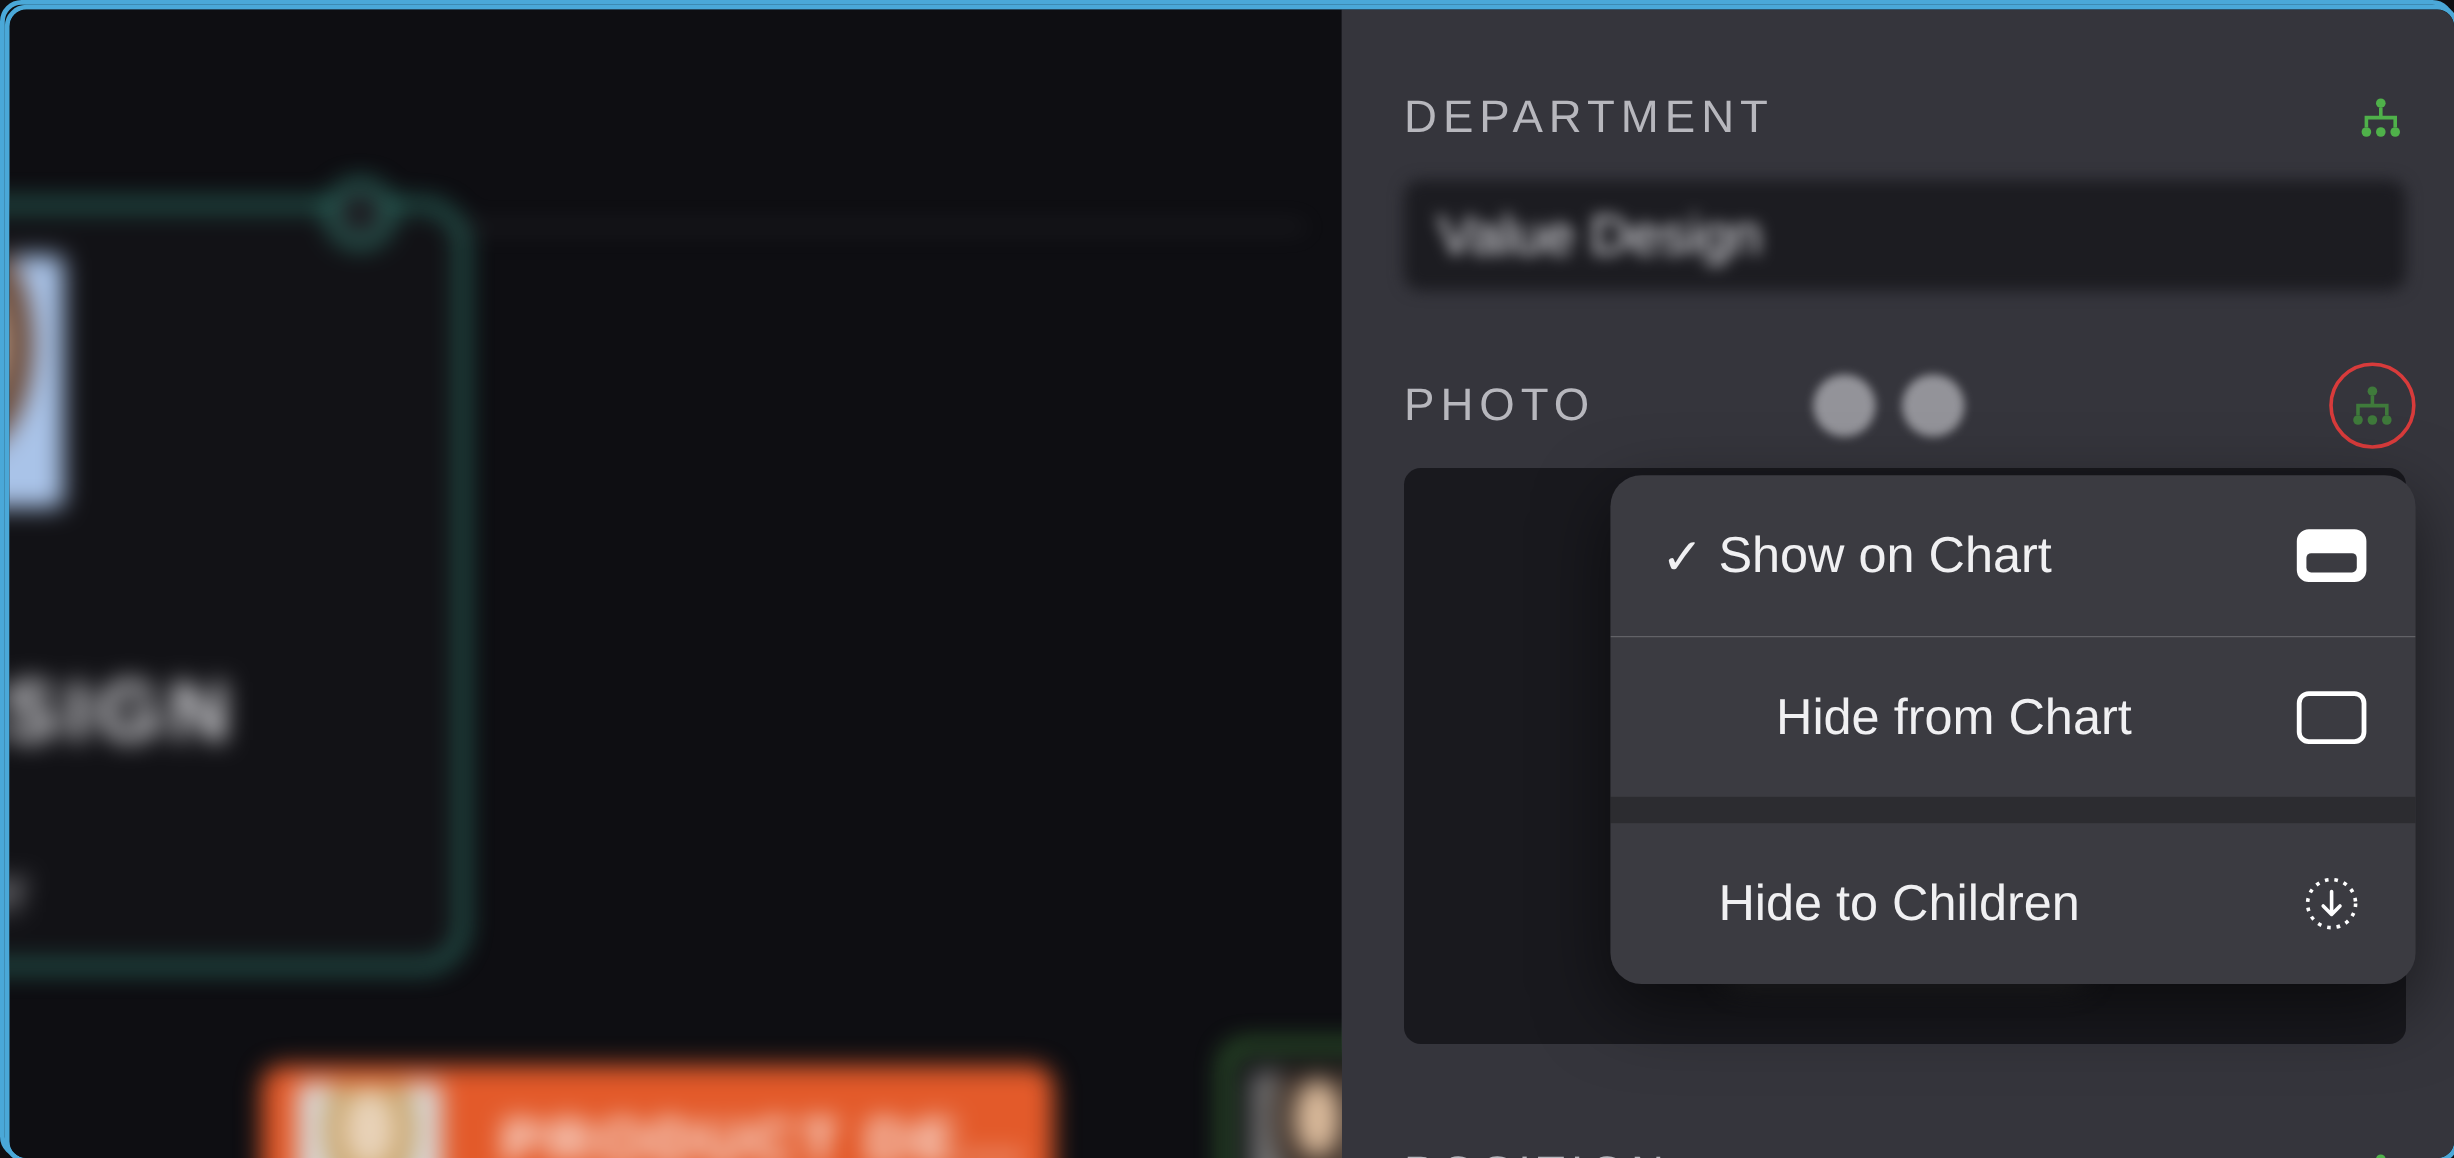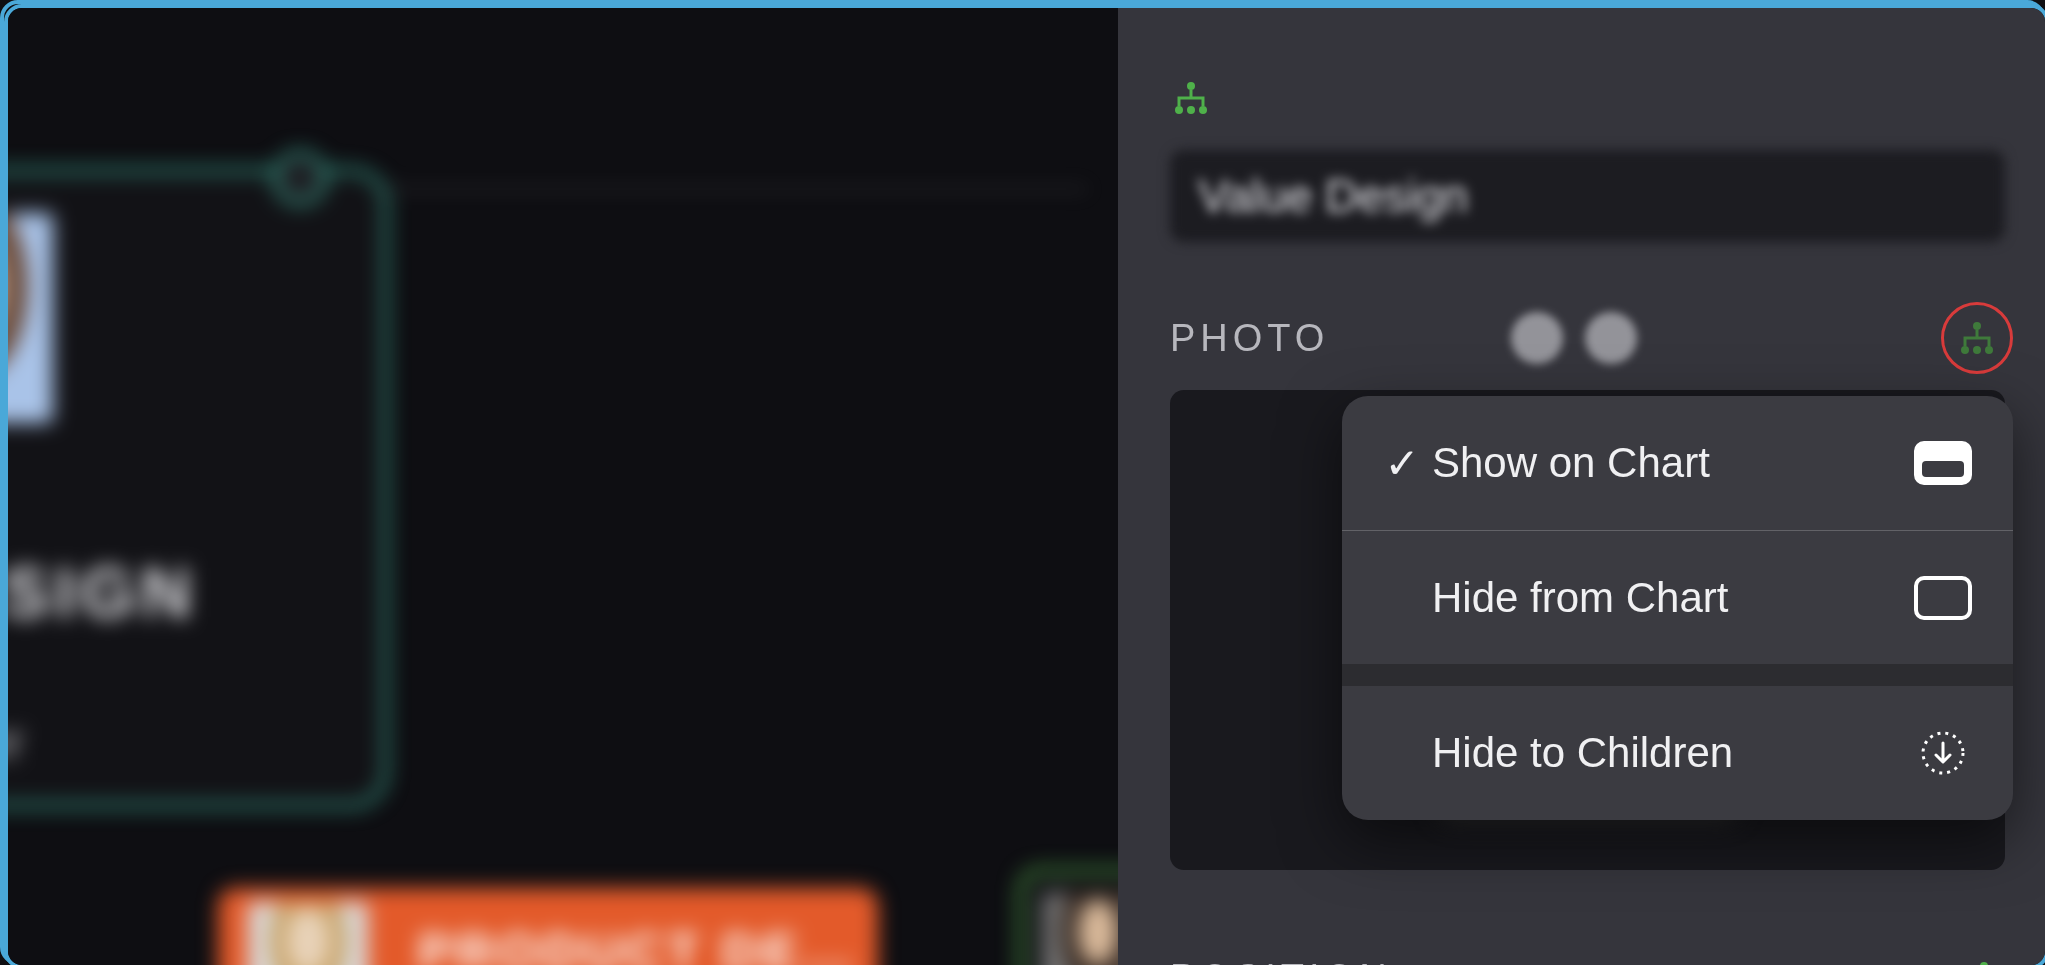--- a/index.html
+++ b/index.html
@@ -204,20 +204,21 @@
     display: flex;
     align-items: center;
     height: 134px;
     padding: 0 40px 0 30px;
     color: #f0f0f2;
     font-size: 42px;
     cursor: pointer;
   }
   .popover-item.sep {
     border-top: 1px solid rgba(255,255,255,0.2);
+    gap: 48px;
   }
   .popover-gap {
     height: 22px;
     background: rgba(0,0,0,0.25);
   }
   .check-slot {
     width: 60px;
     font-size: 42px;
     text-align: center;
   }
@@ -272,20 +273,21 @@
       </div>
       <div class="green-card">
         <div class="avatar3"></div>
       </div>
     </div>
   </div>
 
   <div class="panel">
 
     <div class="section-header">
+      <div class="section-title">DEPARTMENT</div>
       <div class="tree-icon">
         <svg class="tree-svg" viewBox="0 0 38 34">
           <circle cx="19" cy="5" r="4" fill="currentColor"></circle>
           <path d="M19 9 V17 M7 25 V17 H31 V25" stroke="currentColor" stroke-width="3" fill="none"></path>
           <circle cx="7" cy="29" r="4" fill="currentColor"></circle>
           <circle cx="19" cy="29" r="4" fill="currentColor"></circle>
           <circle cx="31" cy="29" r="4" fill="currentColor"></circle>
         </svg>
       </div>
     </div>

